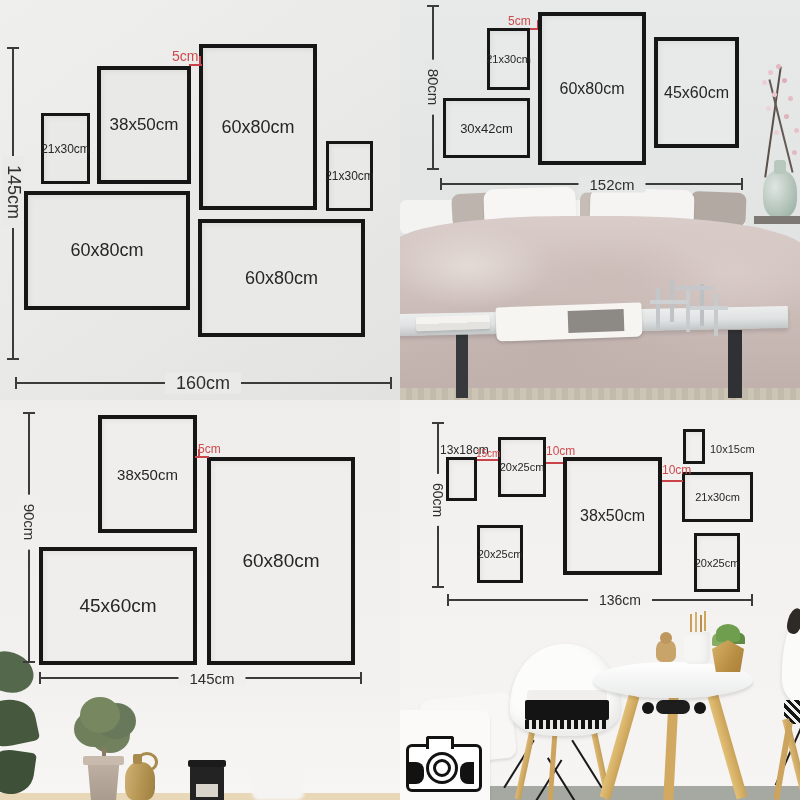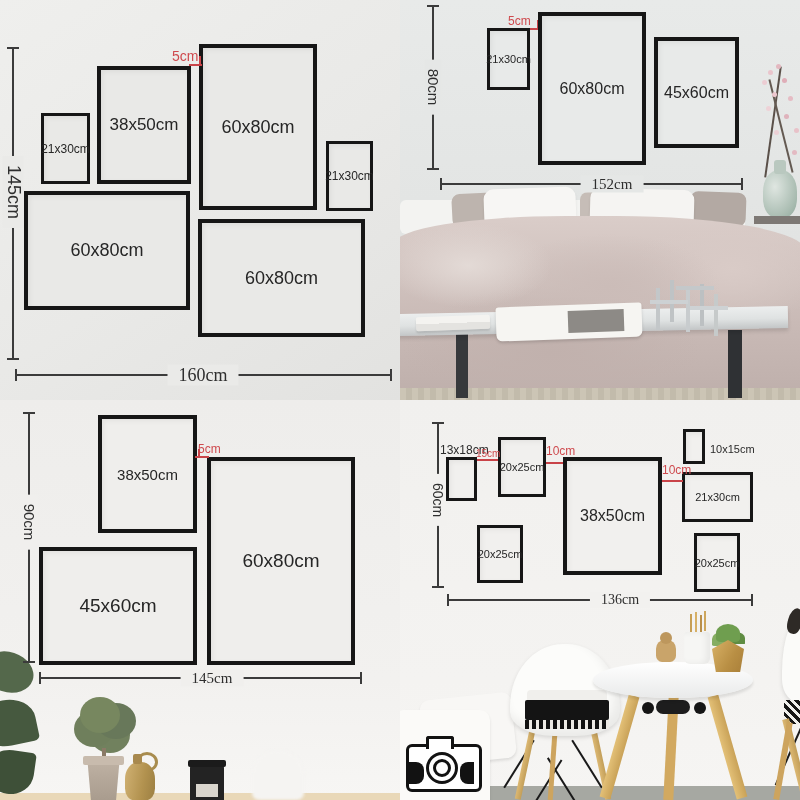--- a/index.html
+++ b/index.html
@@ -20,21 +20,21 @@
          background:var(--fill);display:flex;align-items:center;justify-content:center;
          box-shadow:inset 2px 2px 5px rgba(0,0,0,.05);}
   .frame span{white-space:nowrap;color:#262626;}
 
   .vdim{position:absolute;width:2px;background:var(--dim);}
   .vdim .cap{position:absolute;left:-5px;width:12px;height:2px;background:var(--dim);}
   .vdim .cap.c2{bottom:0;}
   .vlabel{position:absolute;left:1px;white-space:nowrap;
           transform:translate(-50%,-50%) rotate(90deg);
           background:var(--wall);padding:0 9px;color:#2e2e2e;}
-  .hdim{position:absolute;height:2px;background:var(--dim);font-family:Liberation Serif, serif;}
+  .hdim{position:absolute;height:2px;background:var(--dim);}
   .hdim .cap{position:absolute;top:-5px;width:2px;height:12px;background:var(--dim);}
   .hdim .cap.c2{right:0;}
   .hlabel{position:absolute;top:1px;white-space:nowrap;
           transform:translate(-50%,-50%);background:var(--wall);
           padding:0 11px;color:#2e2e2e;}
 
   .gap-label{position:absolute;color:var(--red);white-space:nowrap;}
   .gap-line{position:absolute;height:2px;background:var(--redline);}
   .gap-tick{position:absolute;width:2px;background:var(--redline);}
   .abs{position:absolute;}
@@ -66,21 +66,21 @@
 
     <span class="gap-label" style="left:172px;top:48px;font-size:14px">5cm</span>
     <div class="gap-line" style="left:189px;top:64px;width:13px"></div>
     <div class="gap-tick" style="left:199px;top:56px;height:10px"></div>
 
     <div class="vdim" style="left:12px;top:47px;height:313px">
       <i class="cap"></i>
         <i class="cap c2"></i>
       <span class="vlabel" style="top:145px;font-size:18px">145cm</span>
     </div>
-    <div class="hdim" style="left:15px;top:374px;width:377px">
+    <div class="hdim" style="left:15px;top:382px;width:377px">
       <i class="cap"></i>
         <i class="cap c2"></i>
       <span class="hlabel" style="left:188px;font-size:18px">160cm</span>
     </div>
   </div>
 
   <div class="panel p-tr">
 
     <div class="abs" style="left:0;top:200px;width:345px;height:34px;background:#f3f3f1;border-radius:6px;"></div>
     <div class="abs" style="left:52px;top:193px;width:58px;height:34px;background:#bdb4ae;border-radius:8px;transform:rotate(-3deg);"></div>
@@ -124,20 +124,23 @@
     <div class="gap-tick" style="left:137px;top:20px;height:9px"></div>
 
     <div class="frame" style="left:87px;top:28px;width:43px;height:62px;border-width:3px;font-size:11px">
       <span>21x30cm</span>
       </div>
     <div class="frame" style="left:138px;top:12px;width:108px;height:153px;font-size:16px">
       <span>60x80cm</span>
       </div>
     <div class="frame" style="left:254px;top:37px;width:85px;height:111px;font-size:16px">
       <span>45x60cm</span>
+      </div>
+    <div class="frame" style="left:43px;top:98px;width:87px;height:60px;border-width:3px;font-size:13px">
+      <span>30x42cm</span>
       </div>
 
     <div class="vdim" style="left:32px;top:5px;height:165px">
       <i class="cap"></i>
         <i class="cap c2"></i>
       <span class="vlabel" style="top:82px;font-size:15px">80cm</span>
     </div>
     <div class="hdim" style="left:40px;top:183px;width:303px">
       <i class="cap"></i>
         <i class="cap c2"></i>

